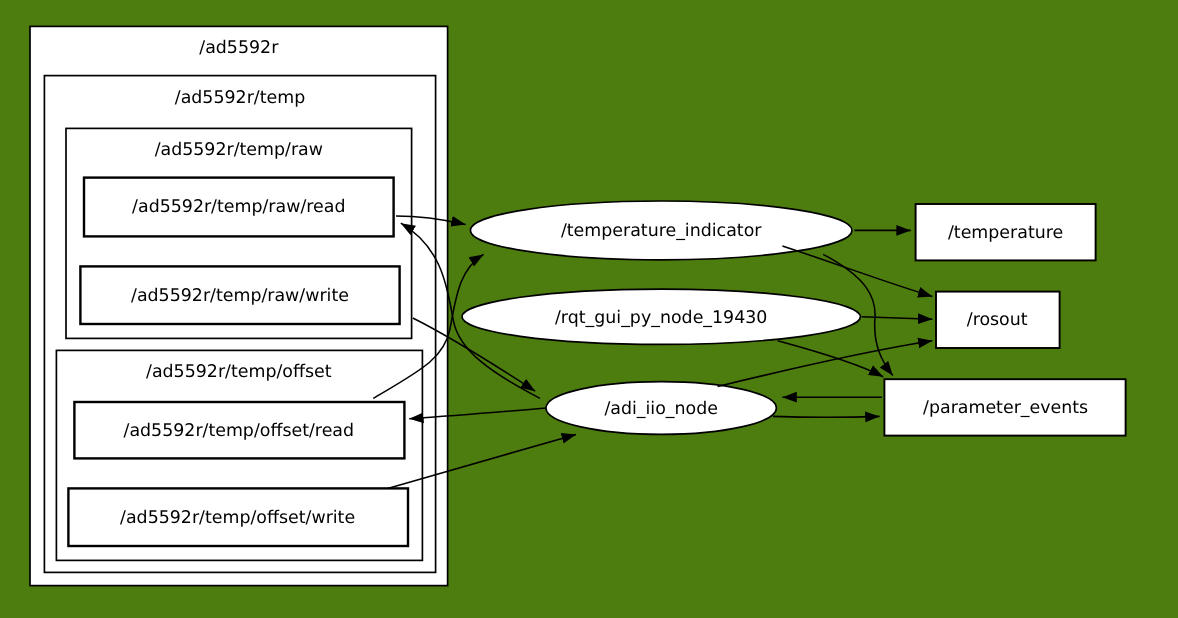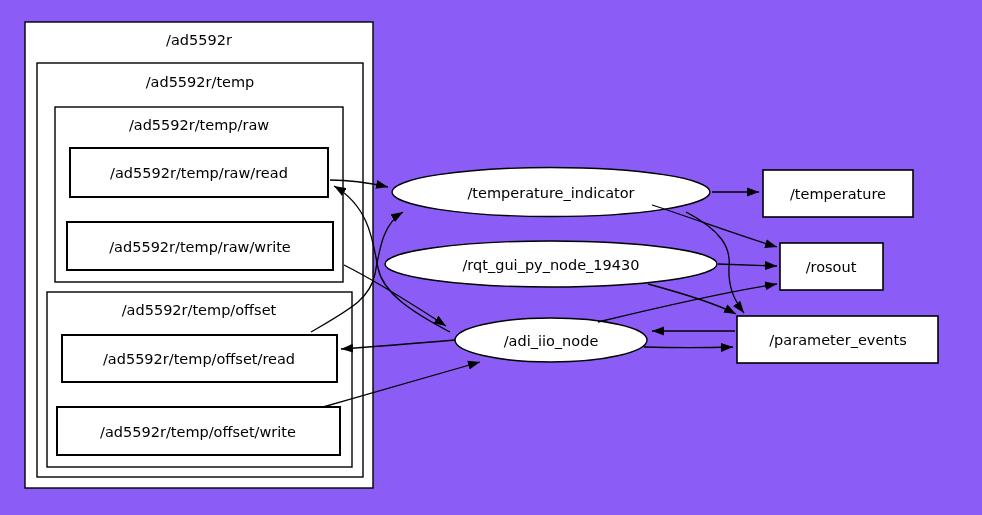--- a/index.html
+++ b/index.html
@@ -1,20 +1,20 @@
 <!DOCTYPE html>
 <html><head>
 <meta charset="utf-8">
 <style>
   html,body { margin:0; padding:0; }
   body {
     background:#ffffff;
     font-family:"DejaVu Sans", "Liberation Sans", sans-serif;
   }
-  .stage { position:relative; width:982px; height:515px; background:#8b5cf6; overflow:hidden; }
+  .stage { position:relative; width:982px; height:515px; background:#4d7c0f; overflow:hidden; }
   svg { display:block; }
   .ns-box   { fill:#ffffff; stroke:#000000; stroke-width:1.4; }
   .svc-box  { fill:#ffffff; stroke:#000000; stroke-width:2; }
   .topic-box{ fill:#ffffff; stroke:#000000; stroke-width:1.6; }
   .node-ell { fill:#ffffff; stroke:#000000; stroke-width:1.4; }
   .lbl {
     fill:#000000;
     font-size:14.5px;
     text-anchor:middle;
     dominant-baseline:central;

